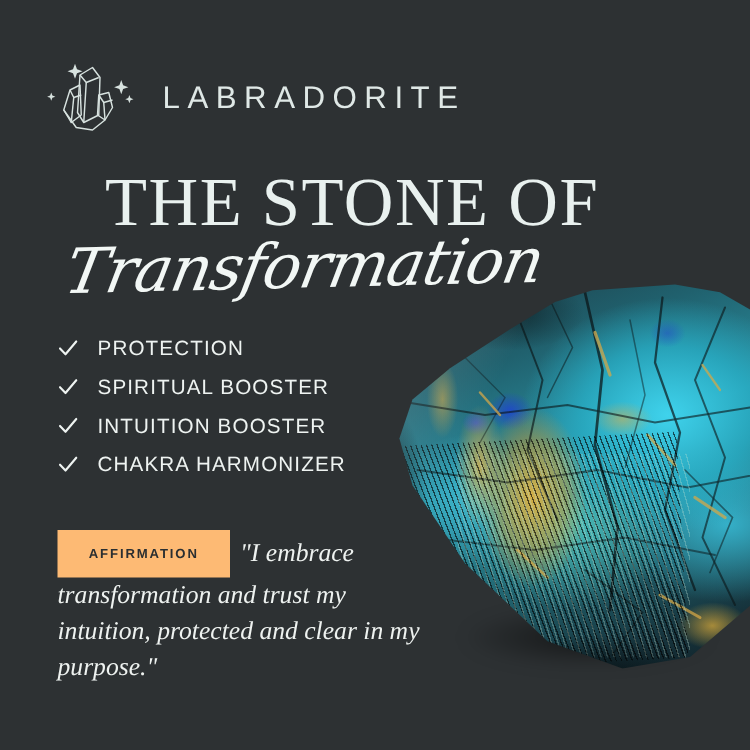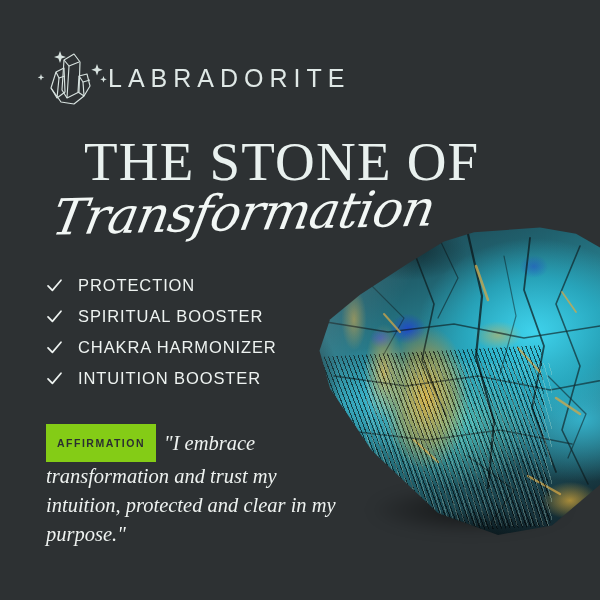--- a/index.html
+++ b/index.html
@@ -75,21 +75,21 @@
     position:absolute; inset:0;
     background:linear-gradient(120deg, rgba(255,255,255,.22) 0%, rgba(255,255,255,0) 26%);
   }
   .stone-shadow{
     position:absolute; left:330px; top:470px; width:280px; height:80px;
     background:radial-gradient(ellipse 140px 34px at 50% 50%, rgba(0,0,0,.55) 0%, rgba(0,0,0,0) 72%);
     filter:blur(6px);
   }
 
   
-  .brand{ position:absolute; left:34px; top:46px; display:flex; align-items:center; gap:0; }
+  .brand{ position:absolute; left:34px; top:46px; display:flex; align-items:center; gap:22px; }
   .brand-name{
     color:#dfe8e6; font-size:25px; letter-spacing:6.0px; font-weight:300;
     font-family:"Liberation Sans", sans-serif; white-space:nowrap;
   }
 
   
   .headline{
     position:absolute; left:48px; top:134px;
     font-family:"Liberation Serif", serif;
     font-size:55px; line-height:1; letter-spacing:1.2px;
@@ -100,38 +100,38 @@
     font-family:"DejaVu Serif", serif;
     font-style:italic; font-weight:400;
     font-size:50px; line-height:1;
     color:#f2f7f5; white-space:nowrap;
     transform:skewX(-12deg) rotate(-1.4deg);
     letter-spacing:-1px;
   }
 
   
   .benefits{ position:absolute; left:46px; top:270px; }
-  .benefit{ display:flex; align-items:center; height:31px; gap:15px; }
+  .benefit{ display:flex; align-items:flex-start; height:31px; gap:15px; }
   .benefit .tick{ width:17px; height:17px; flex:none; display:block; }
   .benefit .txt{
     color:#eef3f1; font-size:16.5px; letter-spacing:.9px; font-weight:400;
     white-space:nowrap;
   }
 
   
   .affirm{ position:absolute; left:46px; top:424px; width:300px; }
   .affirm-body{
     font-family:"Liberation Serif", serif; font-style:italic;
     font-size:20.5px; line-height:29px; color:#eef2f0;
     text-indent:0;
   }
   .badge{
-    display:inline-block; background:#84cc16; color:#2b2f31;
+    display:inline-block; background:#fdba74; color:#2b2f31;
     font-size:10.5px; font-weight:700; letter-spacing:1.5px;
-    padding:5px 11px 4px; margin-right:8px;
+    padding:5px 25px 4px; margin-right:8px;
     font-family:"Liberation Sans", sans-serif;
     vertical-align:3px;
     font-style:normal;
   }
 </style>
 </head>
 <body>
 
 <div class="poster">
 
@@ -208,27 +208,27 @@
     <div class="benefit">
       <svg class="tick" viewBox="0 0 17 17">
         <path d="M2 8.8 L6.4 13.4 L15 3.2" fill="none" stroke="#eef3f1" stroke-width="1.7" stroke-linecap="round" stroke-linejoin="round"></path>
       </svg>
       <span class="txt">SPIRITUAL BOOSTER</span>
     </div>
     <div class="benefit">
       <svg class="tick" viewBox="0 0 17 17">
         <path d="M2 8.8 L6.4 13.4 L15 3.2" fill="none" stroke="#eef3f1" stroke-width="1.7" stroke-linecap="round" stroke-linejoin="round"></path>
       </svg>
+      <span class="txt">INTUITION BOOSTER</span>
+    </div>
+    <div class="benefit">
+      <svg class="tick" viewBox="0 0 17 17">
+        <path d="M2 8.8 L6.4 13.4 L15 3.2" fill="none" stroke="#eef3f1" stroke-width="1.7" stroke-linecap="round" stroke-linejoin="round"></path>
+      </svg>
       <span class="txt">CHAKRA HARMONIZER</span>
-    </div>
-    <div class="benefit">
-      <svg class="tick" viewBox="0 0 17 17">
-        <path d="M2 8.8 L6.4 13.4 L15 3.2" fill="none" stroke="#eef3f1" stroke-width="1.7" stroke-linecap="round" stroke-linejoin="round"></path>
-      </svg>
-      <span class="txt">INTUITION BOOSTER</span>
     </div>
   </div>
 
   <div class="affirm">
     <div class="affirm-body">
       <span class="badge">AFFIRMATION</span><span>"I embrace transformation and trust my intuition, protected and clear in my purpose."</span>
     </div>
   </div>
 
 </div>

